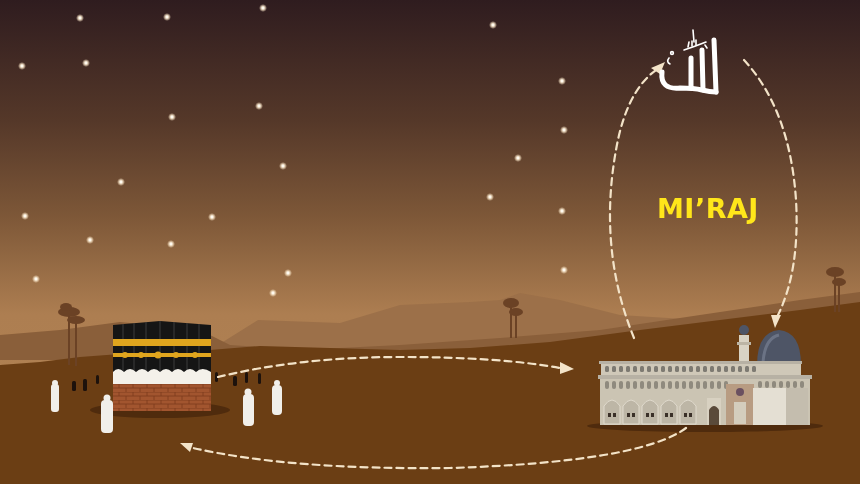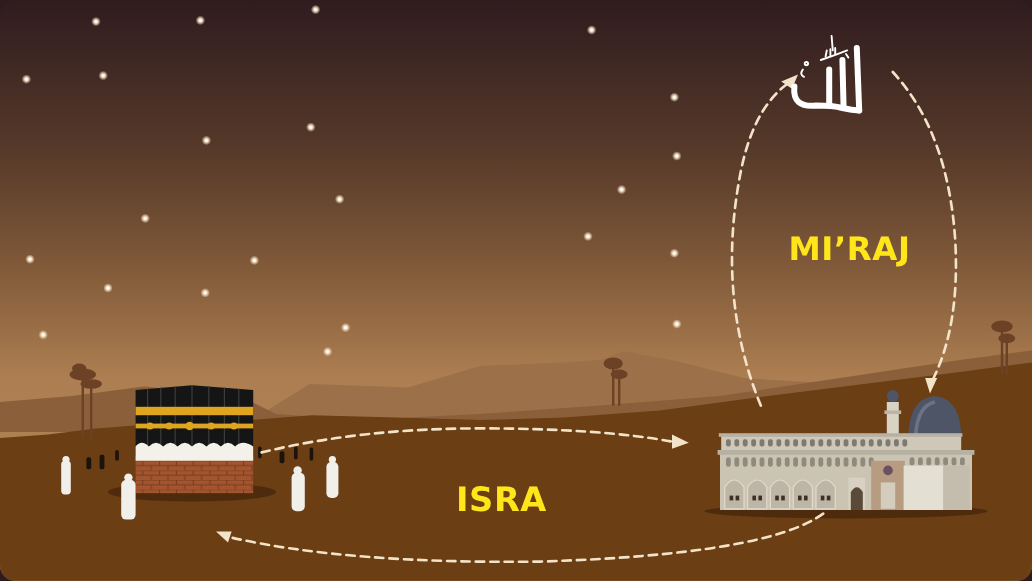--- a/index.html
+++ b/index.html
@@ -2,21 +2,20 @@
 <html><head>
   <meta charset="utf-8">
   <style>
     html, body { margin: 0; padding: 0; background: #2e1b1e; }
     .scene {
       position: relative;
       width: 860px;
       height: 484px;
       overflow: hidden;
       font-family: "DejaVu Sans", "Liberation Sans", sans-serif;
-      border-radius: 13px;
     }
     svg.bg { position: absolute; left: 0; top: 0; }
     .label {
       position: absolute;
       color: #ffe61a;
       font-weight: bold;
       letter-spacing: 0.5px;
       font-family: "DejaVu Sans", "Liberation Sans", sans-serif;
       white-space: nowrap;
     }
@@ -299,14 +298,13 @@
       <path d="M49 2 L50 14"></path>
       <path d="M40 22 Q52 18 62 14"></path>
       <path d="M44 19 L45 14 M48 18 L48 13 M52 17 L52 12"></path>
       <path d="M25 30 Q22 34 26 36"></path>
       <circle cx="28" cy="25" r="1.4"></circle>
       <path d="M61 17 L63 20"></path>
     </g>
   </svg>
 
   <div class="label label-miraj">MI’RAJ</div>
-  <div class="label label-isra">ISRA</div>
 </div>
 
 </body></html>

